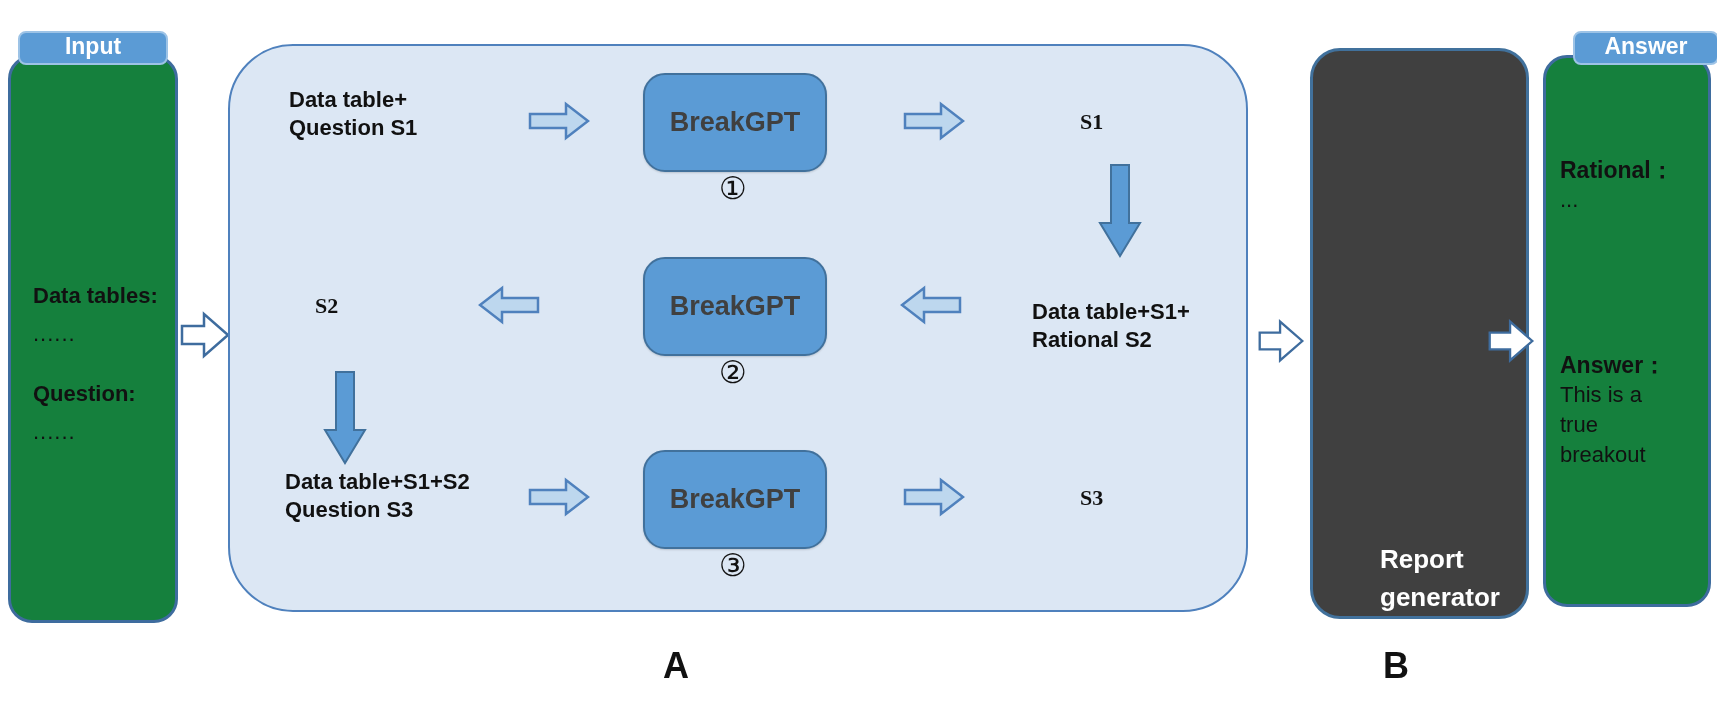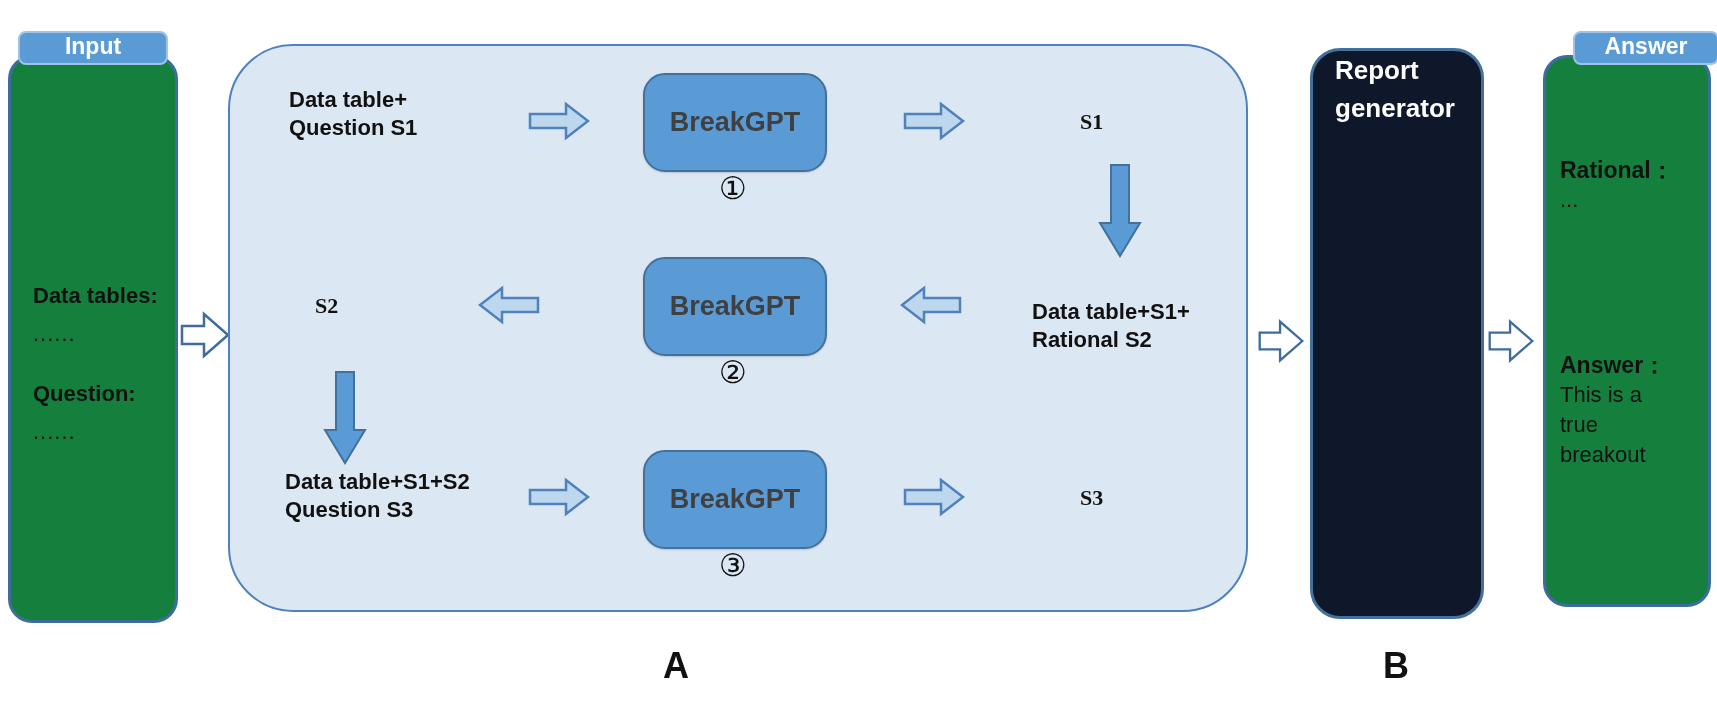--- a/index.html
+++ b/index.html
@@ -39,22 +39,22 @@
   }
   .stepnum{
     position:absolute;left:703px;width:60px;text-align:center;font-size:31px;color:#111;
   }
   .section-label{
     position:absolute;font-weight:bold;font-size:36px;color:#111;width:60px;text-align:center;
   }
   
   .report-box{
     position:absolute;left:1310px;top:48px;width:168px;height:565px;
-    background:#0f172a;border:3px solid #41719c;border-radius:30px;
-    display:flex;align-items:flex-start;
+    background:#404040;border:3px solid #41719c;border-radius:30px;
+    display:flex;align-items:flex-end;padding-left:45px;
   }
   .report-label{
     color:#ffffff;font-weight:bold;font-size:26px;line-height:38px;margin-left:22px;width:126px;
   }
   
   .answer-panel{left:1543px;top:55px;width:162px;height:546px;}
   .answer-tab{left:1553px;top:31px;width:142px;height:30px;margin-left:20px;}
   .answer-block{position:absolute;left:1560px;font-size:22px;line-height:30px;}
   .rational-block{top:155px;}
   .answer-ans-block{top:350px;width:118px;}

